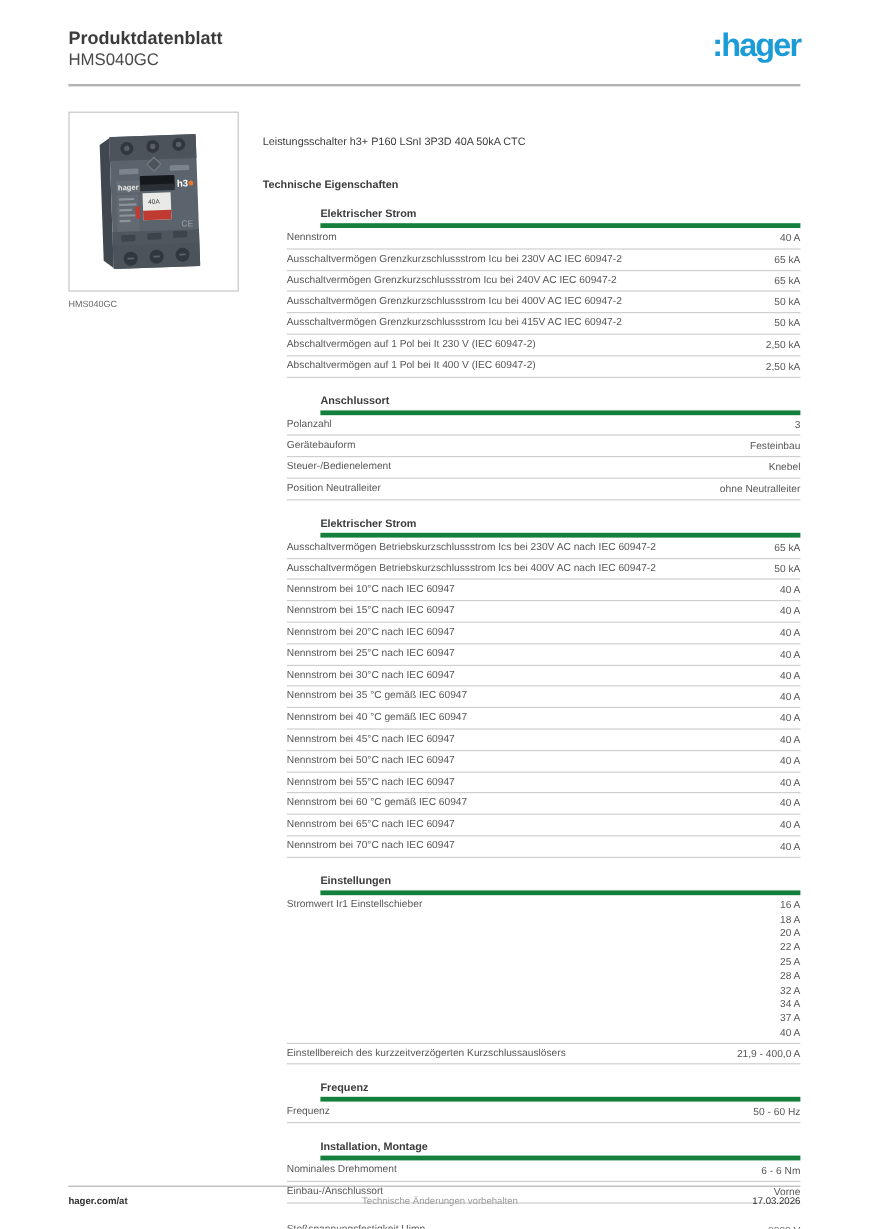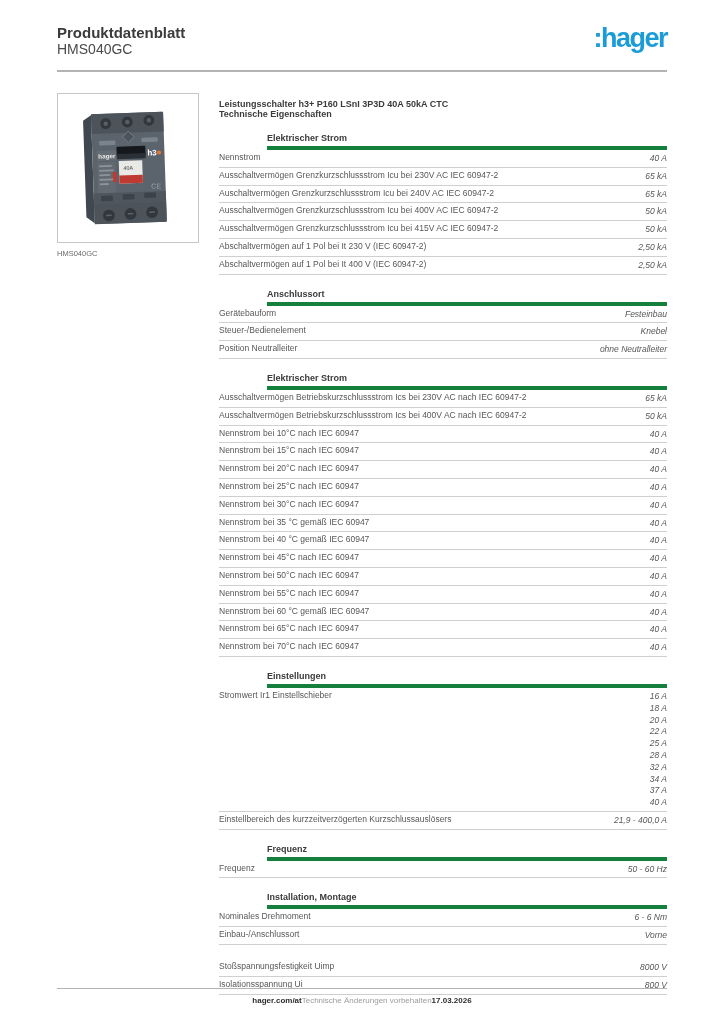--- a/index.html
+++ b/index.html
@@ -23,48 +23,48 @@
   
   .content { display:flex; margin-top:21px; }
   .left-col { width:143px; flex:none; }
   .image-box {
     width:142px; height:150px; border:1px solid #c7c7c7; background:#fff;
     display:flex; align-items:center; justify-content:center;
   }
   .image-caption { margin-top:6px; font-size:7.5px; color:#6a6a6a; }
   .right-col { flex:1; margin-left:19px; min-width:0; }
 
-  .product-title { font-size:9px; font-weight:bold; color:#3b3b3b; margin-top:6px; }
-  .tech-title { font-size:9px; font-weight:bold; color:#3b3b3b; }
+  .product-title { font-size:9px; font-weight:normal; color:#3b3b3b; margin-top:20px; }
+  .tech-title { font-size:9px; font-weight:bold; color:#3b3b3b; margin-top:26px; }
 
   
   .spec-section { margin-top:14px; }
   .section-title {
     font-size:9px; font-weight:bold; color:#3b3b3b;
     padding-bottom:3px; border-bottom:4px solid #15803d;margin-left:48px;
   }
   .row {
     display:flex; justify-content:space-between; align-items:flex-start;
     border-bottom:1px solid #cfcfcf; padding:3px 0 2px 0;
-    font-size:8.5px; color:#575757; line-height:9.5px;
+    font-size:8.5px; color:#575757; line-height:9.5px;margin-left:20px;
   }
   .row .label { padding-right:10px; }
-  .row .values { text-align:left; white-space:nowrap;font-style:italic; }
+  .row .values { text-align:left; white-space:nowrap; }
   .row .values div { line-height:11.8px; }
 
   
   .doc-footer {
     position:absolute; left:57px; right:57px; top:988px;
     border-top:1px solid #b3b3b3; padding-top:7px;
-    display:flex; justify-content:center; align-items:baseline;
+    display:flex; justify-content:space-between; align-items:baseline;
     font-size:8px;
   }
   .footer-left  { font-weight:bold; color:#2e2e2e; }
   .footer-center{ color:#9b9b9b; }
-  .footer-right { font-weight:bold; color:#2e2e2e; }
+  .footer-right { font-weight:normal; color:#2e2e2e; }
 
   svg text { font-family:"Liberation Sans", sans-serif; }
 </style>
 </head>
 <body>
 
 <div class="page">
 
   <div class="doc-header">
     <div class="doc-title">Produktdatenblatt</div>
@@ -180,20 +180,26 @@
     <span class="values">
                   <div>2,50 kA</div>
                 </span>
   </div>
 </div>
   </section>
 
   <section class="spec-section">
     <h3 class="section-title">Anschlussort</h3>
     <div class="rows">
+  <div class="row">
+    <span class="label">Polanzahl</span>
+    <span class="values">
+                  <div>3</div>
+                </span>
+  </div>
 
   <div class="row">
     <span class="label">Gerätebauform</span>
     <span class="values">
                   <div>Festeinbau</div>
                 </span>
   </div>
 
   <div class="row">
     <span class="label">Steuer-/Bedienelement</span>

